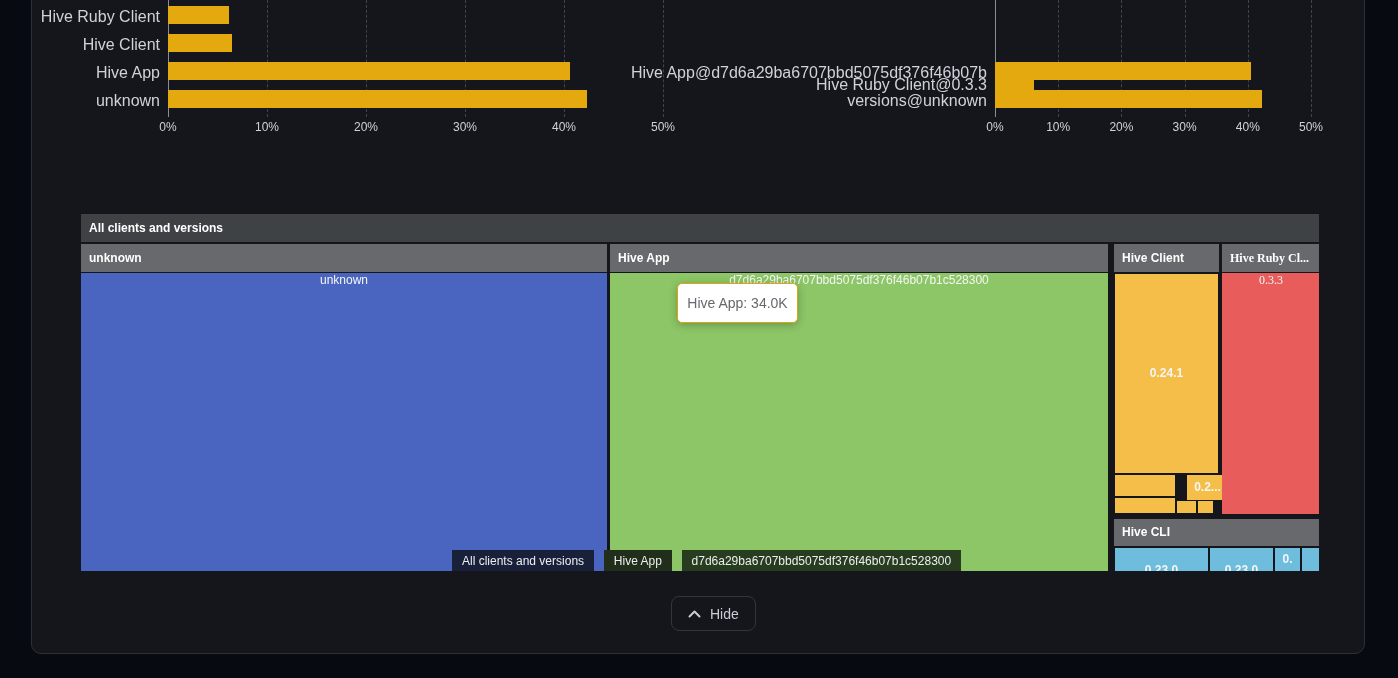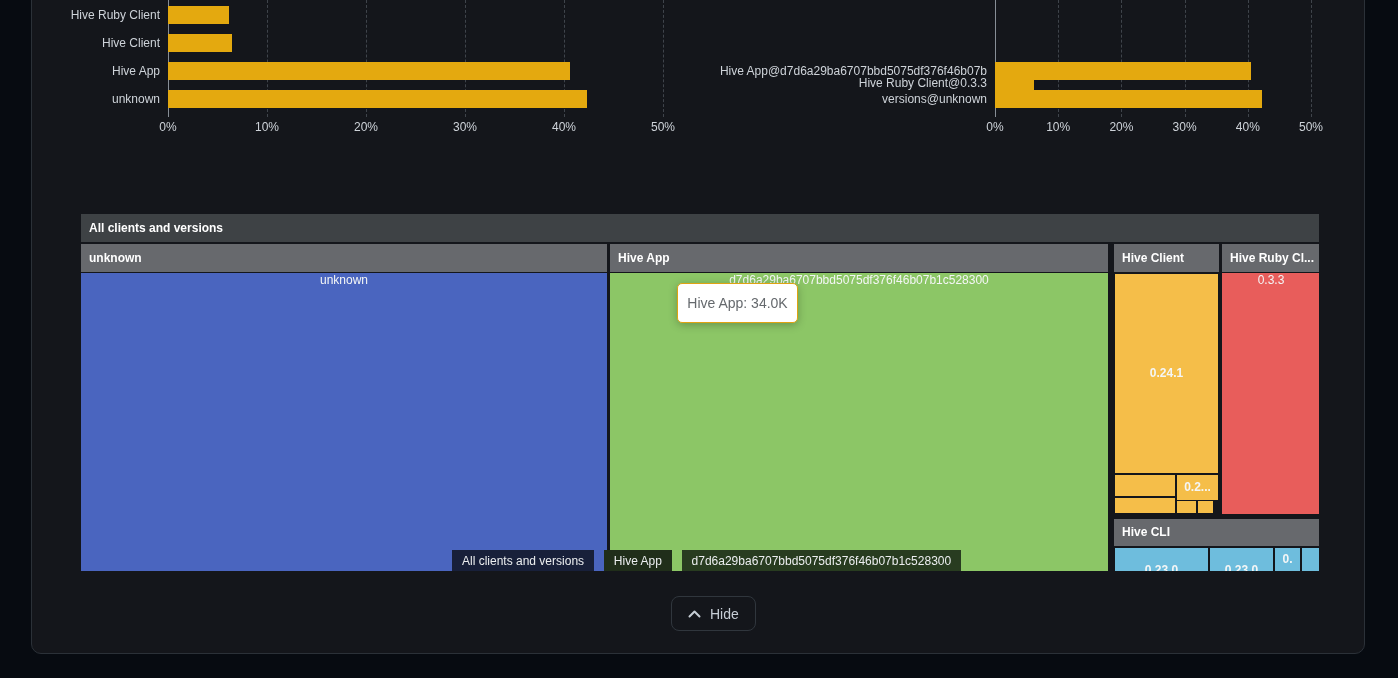--- a/index.html
+++ b/index.html
@@ -9,21 +9,21 @@
     border:1px solid #2b3138;border-radius:10px;}
   
   .chart{position:absolute;top:0;height:140px;}
   #chart-left{left:168px;width:495px;}
   #chart-right{left:995px;width:316px;}
   .gridline{position:absolute;top:0;height:117px;width:0;border-left:1px dashed #3f444b;}
   .axisline{position:absolute;top:0;height:117px;width:0;border-left:1px solid #878e96;}
   .tick-label{position:absolute;top:120px;transform:translateX(-50%);font-size:12px;color:#ced3d9;white-space:nowrap;}
   .bar-row{position:absolute;left:0;width:100%;height:18px;}
   .bar{position:absolute;left:0;top:0;height:18px;background:#e4a90f;}
-  .cat-label{position:absolute;right:calc(100% + 8px);top:2px;font-size:12px;color:#ced3d9;white-space:nowrap;}
+  .cat-label{position:absolute;right:calc(100% + 8px);top:2px;font-size:16px;color:#ced3d9;white-space:nowrap;}
   
   #treemap{position:absolute;left:81px;top:214px;width:1238px;height:357px;overflow:hidden;}
   .tm-root-header{position:absolute;left:0;top:0;width:100%;height:28px;background:#3e4245;}
   .tm-header-text{font-size:12px;font-weight:bold;color:#fff;line-height:28px;padding-left:8px;white-space:nowrap;overflow:hidden;}
   .tm-section{position:absolute;}
   .tm-sec-header{position:absolute;left:0;top:0;width:100%;height:28px;background:#67696d;box-sizing:border-box;}
   .tm-body{position:absolute;left:0;top:29px;right:0;bottom:0;display:flex;justify-content:center;}
   .tm-label{font-size:12px;color:#f4f6f6;white-space:nowrap;}
   .tm-cell{position:absolute;overflow:visible;font-weight:bold;}
   .tm-cell .tm-label{position:absolute;left:0;right:0;text-align:center;}
@@ -132,29 +132,29 @@
   </div>
 
   <div class="tm-section" style="left:1033px;top:30px;width:105px;height:270px;">
     <div class="tm-sec-header">
       <div class="tm-header-text">Hive Client</div>
     </div>
     <div class="tm-cell" style="left:1px;top:30px;width:103px;height:199px;background:#f5be49;">
       <span class="tm-label" style="top:92px;">0.24.1</span>
     </div>
     <div class="tm-cell" style="left:1px;top:231px;width:60px;height:21px;background:#f5be49;"></div>
-    <div class="tm-cell" style="left:63px;top:231px;width:41px;height:25px;background:#f5be49;">
+    <div class="tm-cell" style="left:73px;top:231px;width:41px;height:25px;background:#f5be49;">
       <span class="tm-label" style="top:5px;">0.2...</span>
     </div>
     <div class="tm-cell" style="left:1px;top:254px;width:60px;height:15px;background:#f5be49;"></div>
     <div class="tm-cell" style="left:63px;top:257px;width:19px;height:12px;background:#f5be49;"></div>
     <div class="tm-cell" style="left:84px;top:257px;width:15px;height:12px;background:#f5be49;"></div>
   </div>
 
-  <div class="tm-section" style="left:1141px;top:30px;width:98px;height:270px;">
+  <div class="tm-section" style="left:1141px;top:30px;width:98px;height:270px;font-family:Liberation Serif, serif;">
     <div class="tm-sec-header">
       <div class="tm-header-text">Hive Ruby Cl...</div>
     </div>
     <div class="tm-body" style="background:#e85d5b;">
       <span class="tm-label">0.3.3</span>
     </div>
   </div>
 
   <div class="tm-section" style="left:1033px;top:305px;width:206px;height:36px;">
     <div class="tm-sec-header" style="height:27px;">

